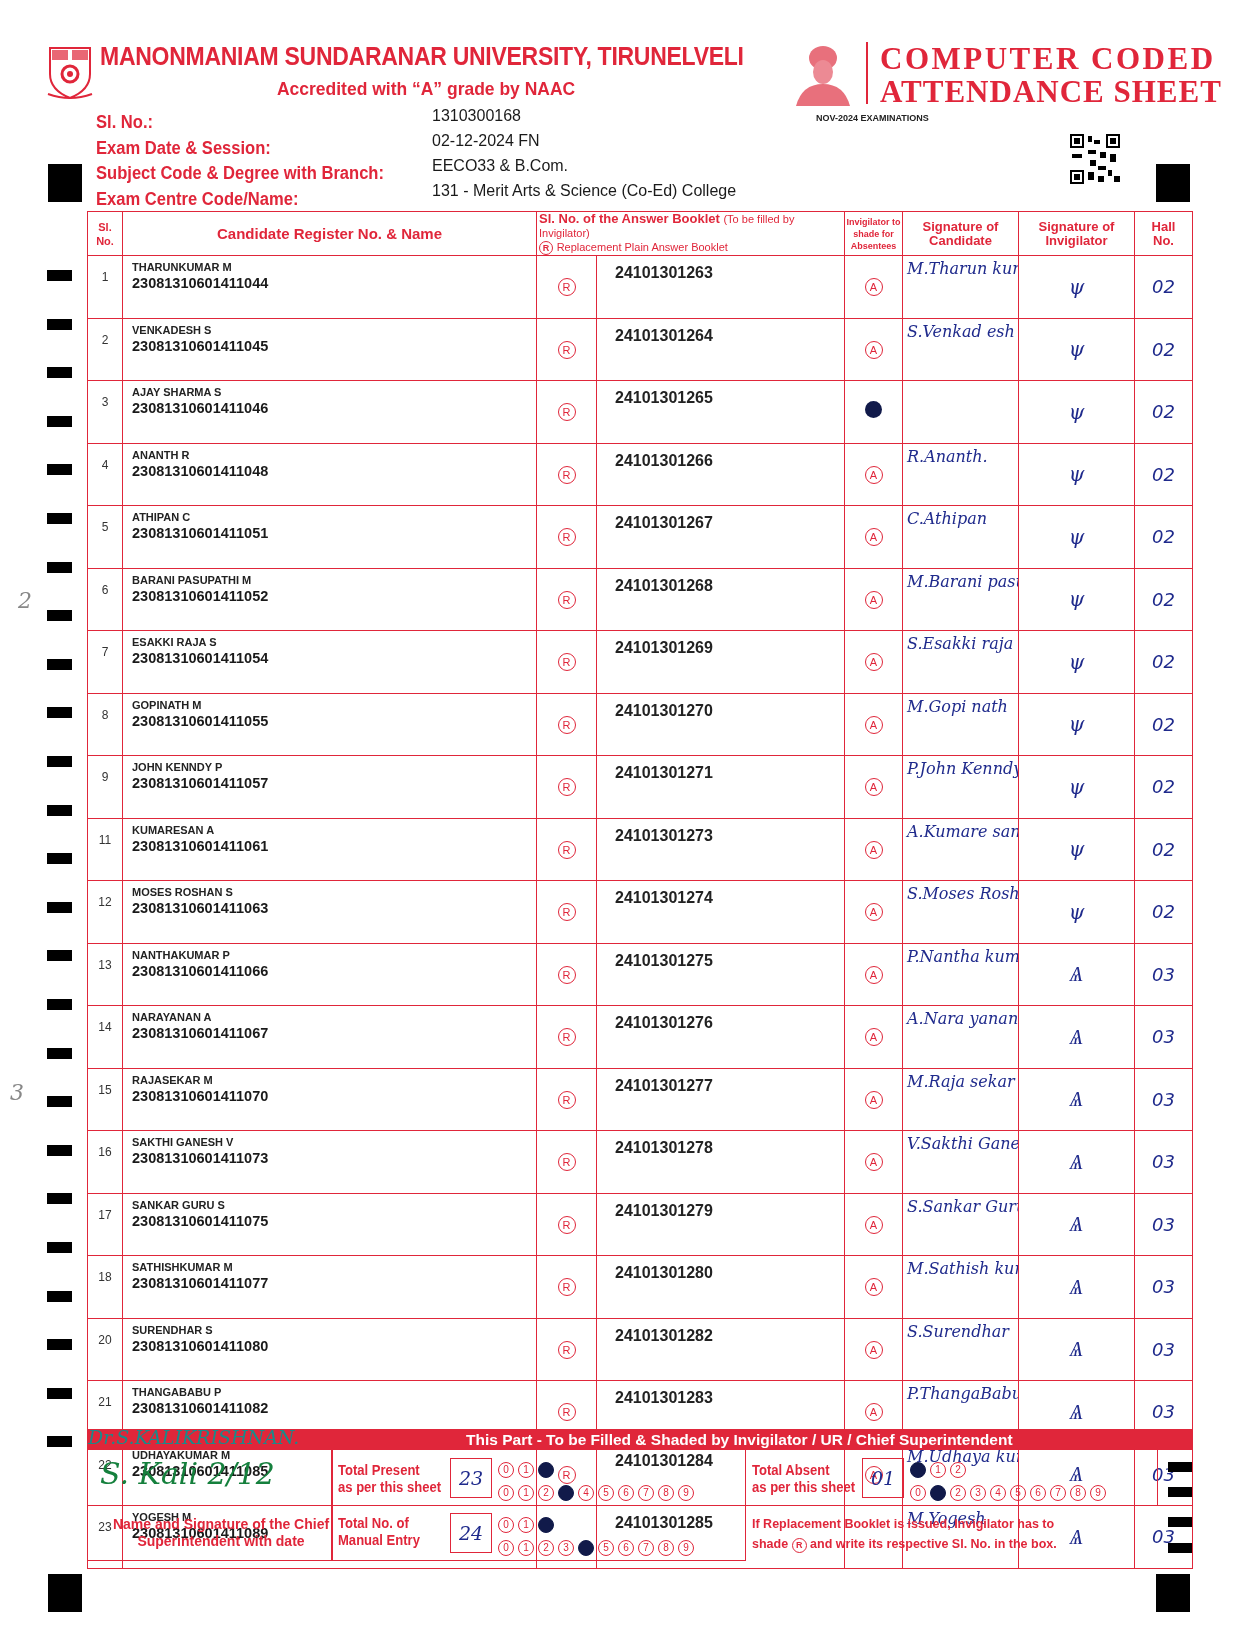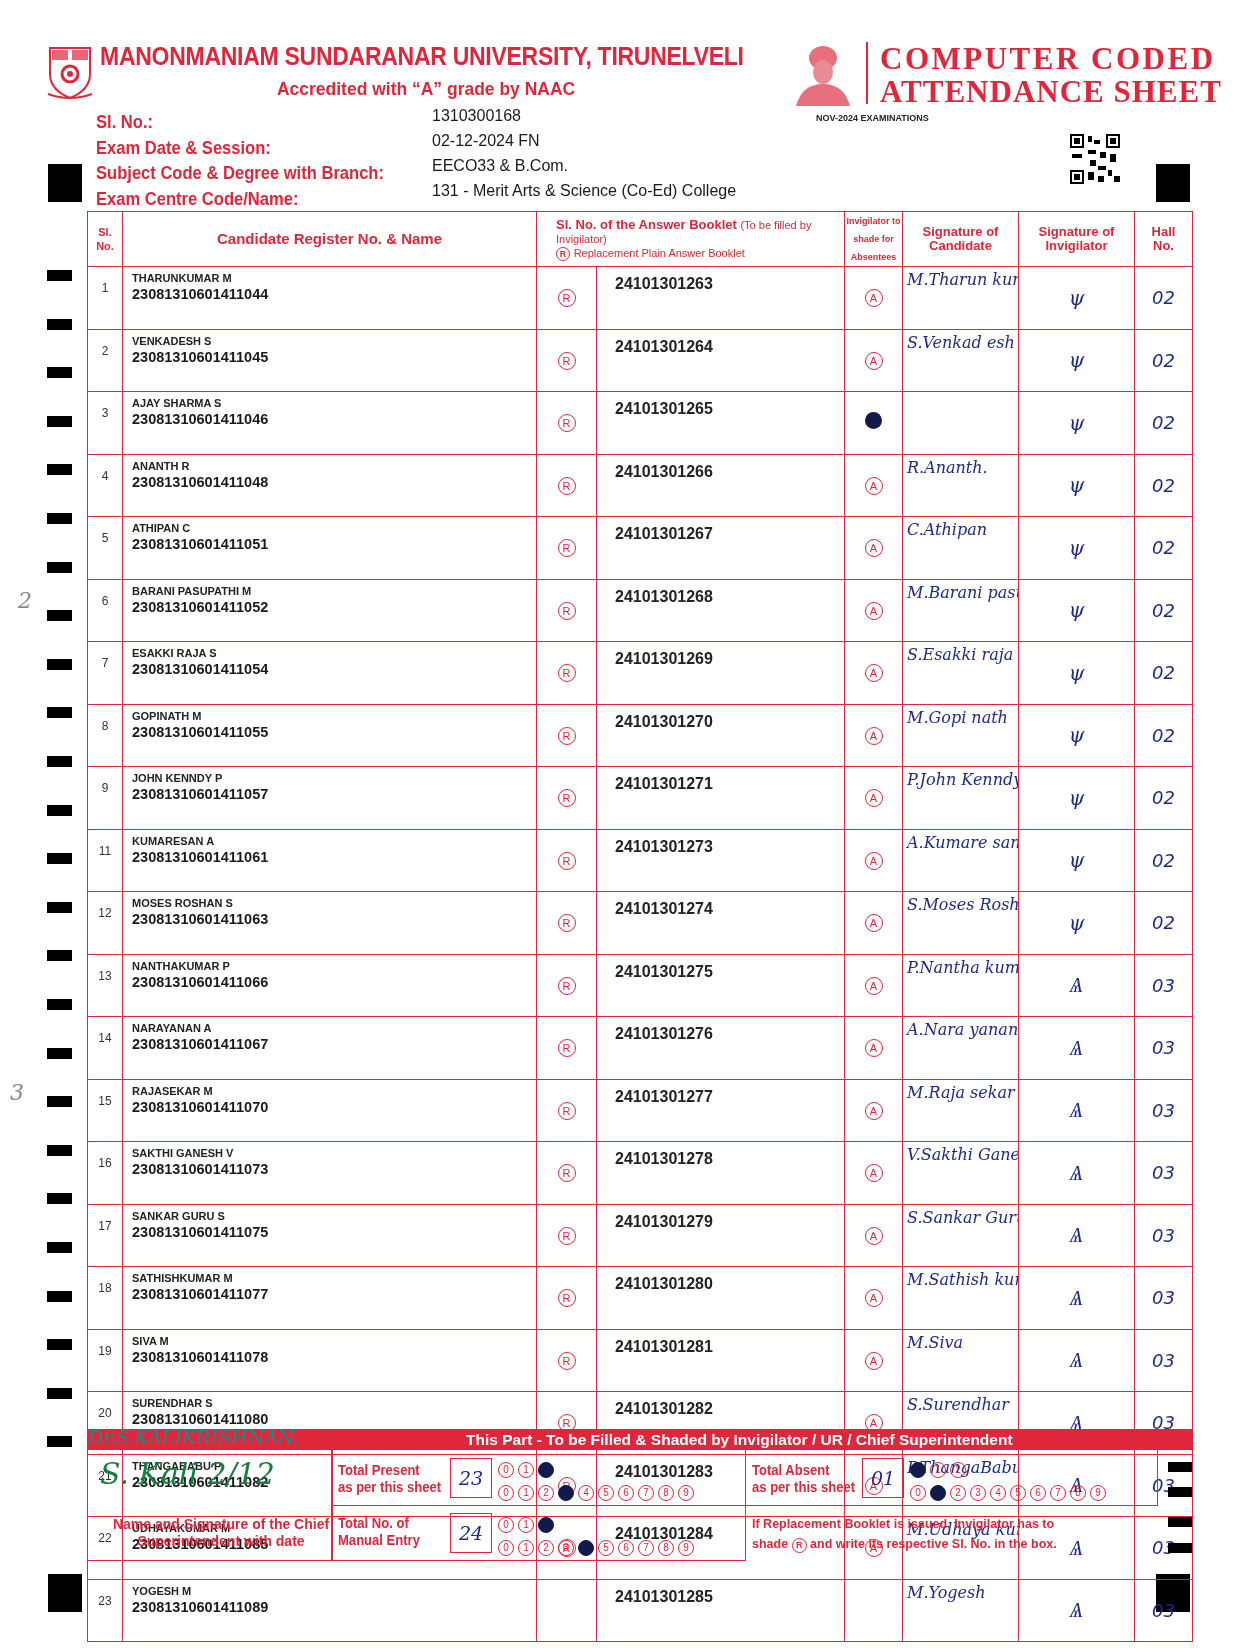--- a/index.html
+++ b/index.html
@@ -18,21 +18,21 @@
   .qr { left:1070px; top:134px; width:50px; height:50px; }
   .meta-label { left:96px; font-size:18px; font-weight:bold; color:#e0263a; transform:scaleX(0.92); transform-origin:left; white-space:nowrap;}
   .meta-val { left:432px; font-size:16px; color:#1a1a1a; white-space:nowrap;}
 
   .mark { position:absolute; background:#000; }
 
   
   .tbl { position:absolute; left:87px; top:211px; width:1105px; border-collapse:collapse; table-layout:fixed; }
   .tbl td, .tbl th { border:1px solid #e0263a; padding:0; vertical-align:top; }
   .tbl th { color:#e0263a; font-weight:bold; font-size:13px; height:34px; vertical-align:middle; text-align:center; line-height:14px; }
-  .tbl th.small { font-size:9px; line-height:18px; }
+  .tbl th.small { font-size:9px; line-height:12px; }
   .tbl tr.row td { height:47.5px; }
   .sl { text-align:center; font-size:12px; color:#333; padding-top:14px !important; }
   .cand { padding-left:9px !important; padding-top:5px !important; }
   .cand .nm { font-size:11px; font-weight:bold; color:#222; display:block; line-height:13px;}
   .cand .rg { font-size:14.5px; font-weight:bold; color:#1a1a1a; display:block; line-height:18px;}
   .rcirc, .acirc { display:inline-block; width:16px; height:16px; border:1.3px solid #e0263a; border-radius:50%; color:#e0263a; font-size:11px; line-height:16px; text-align:center; }
   .ccol { text-align:center; vertical-align:middle !important; }
   .bk { font-size:16px; font-weight:bold; color:#222; padding-left:18px !important; padding-top:8px !important; }
   .filled { display:inline-block; width:17px; height:17px; border-radius:50%; background:#111a4a; }
   .sig { font-family:"DejaVu Serif", serif; font-style:italic; color:#1f2a8c; font-size:16px; line-height:17px; padding-left:4px !important; padding-top:4px !important; white-space:nowrap; overflow:hidden;}
@@ -154,21 +154,21 @@
       <col style="width:248px">
     <col style="width:58px">
       <col style="width:116px">
       <col style="width:116px">
       <col style="width:58px">
   </colgroup>
   <thead>
     <tr>
       <th style="font-size:11px;">Sl. No.</th>
       <th style="font-size:15px;">Candidate Register No. &amp; Name</th>
-      <th colspan="2" style="text-align:left; padding-left:19px;">
+      <th colspan="2" style="text-align:left; padding-left:2px;">
         <span>Sl. No. of the Answer Booklet</span>
         <span style="font-weight:normal;font-size:11px;">(To be filled by Invigilator)</span><br>
         <span class="rcirc" style="width:12px;height:12px;line-height:12px;font-size:9px;">R</span>
         <span style="font-weight:normal;font-size:11px;">Replacement Plain Answer Booklet</span>
       </th>
       <th class="small">Invigilator to shade for Absentees</th>
       <th style="padding:0 16px;">Signature of Candidate</th>
       <th style="padding:0 14px;">Signature of Invigilator</th>
       <th style="padding:0 12px;">Hall No.</th>
     </tr>
@@ -389,33 +389,20 @@
           <span class="rg">23081310601411077</span>
         </td>
         <td class="ccol"><span class="rcirc">R</span></td>
         <td class="bk">24101301280</td>
         <td class="ccol"><span class="acirc">A</span></td>
         <td class="sig">M.Sathish kumar</td>
         <td class="isig">Ѧ</td>
         <td class="hall">03</td>
       </tr>
       <tr class="row">
-        <td class="sl">19</td>
-        <td class="cand">
-          <span class="nm">SIVA M</span>
-          <span class="rg">23081310601411078</span>
-        </td>
-        <td class="ccol"><span class="rcirc">R</span></td>
-        <td class="bk">24101301281</td>
-        <td class="ccol"><span class="acirc">A</span></td>
-        <td class="sig">M.Siva</td>
-        <td class="isig">Ѧ</td>
-        <td class="hall">03</td>
-      </tr>
-      <tr class="row">
         <td class="sl">20</td>
         <td class="cand">
           <span class="nm">SURENDHAR S</span>
           <span class="rg">23081310601411080</span>
         </td>
         <td class="ccol"><span class="rcirc">R</span></td>
         <td class="bk">24101301282</td>
         <td class="ccol"><span class="acirc">A</span></td>
         <td class="sig">S.Surendhar</td>
         <td class="isig">Ѧ</td>

